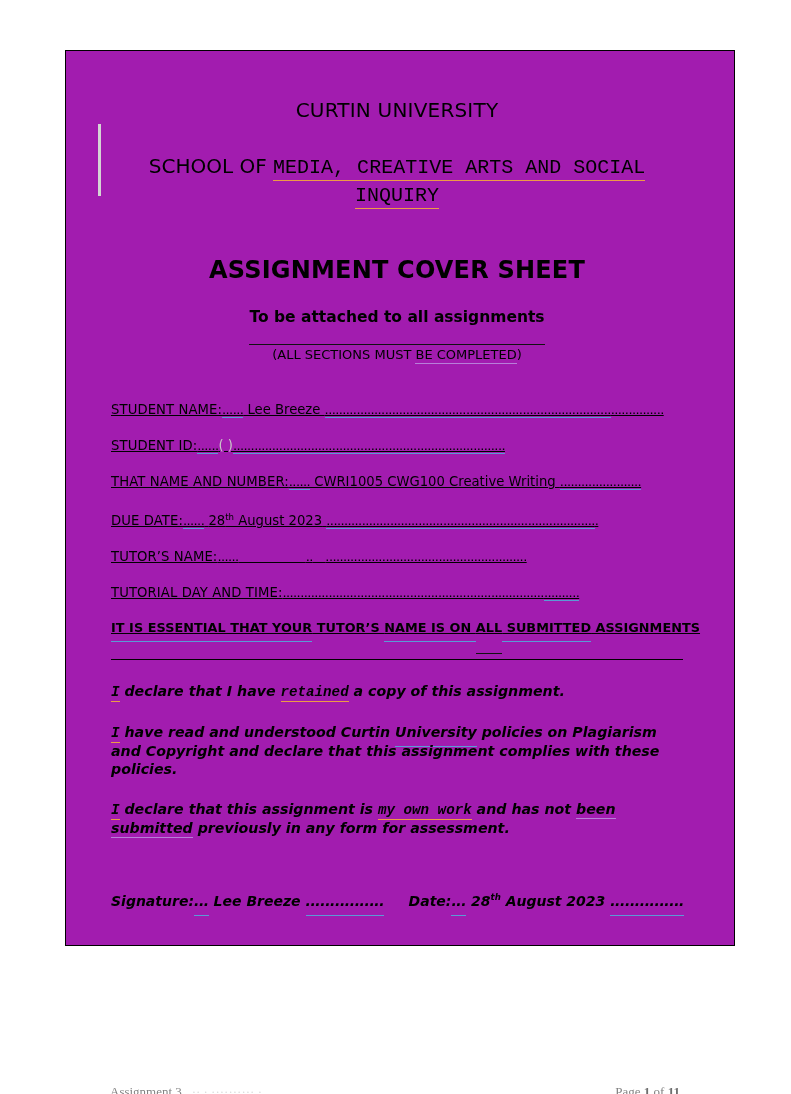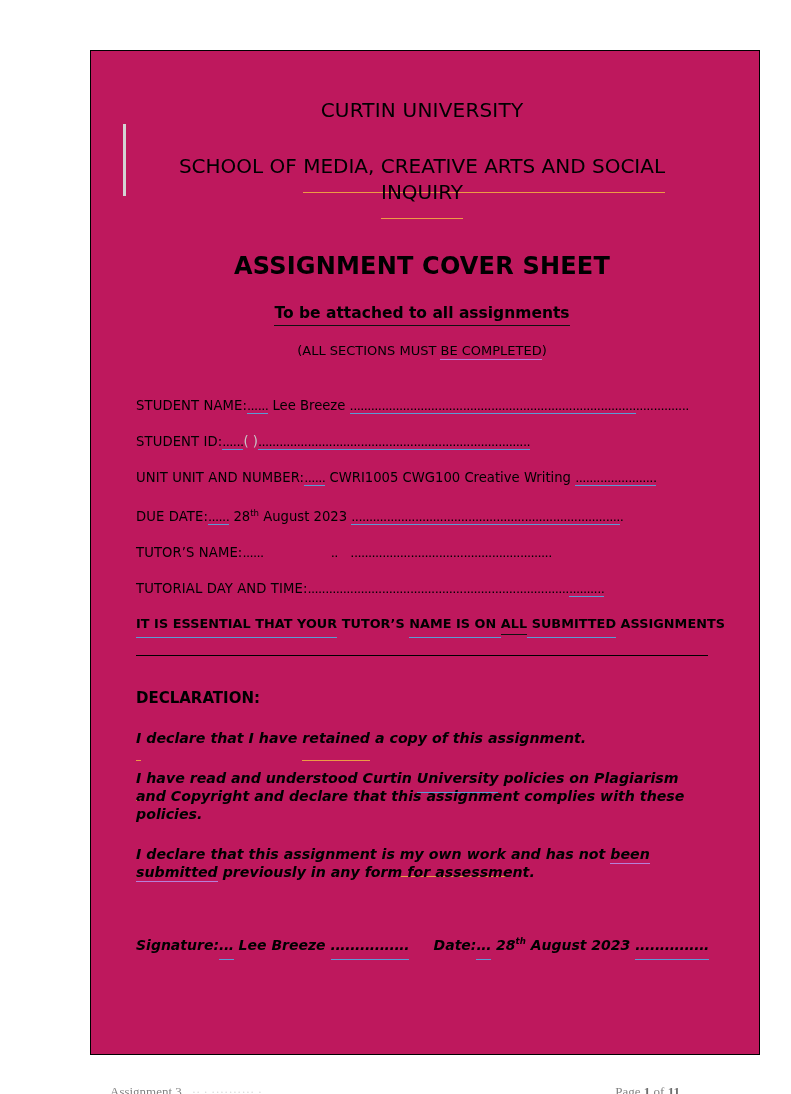--- a/index.html
+++ b/index.html
@@ -14,25 +14,24 @@
     font-family: "DejaVu Sans", sans-serif;
     overflow: hidden;
   }
 
   
   #page {
     position: absolute;
     left: 65px;
     top: 50px;
     width: 670px;
-    height: 1005px;
+    height: 896px;
     border: 1.4px solid #000000;
     box-sizing: border-box;
-    background: #be185d;
-    margin-left: 25px;
+    background: #a21caf;
   }
 
   #content {
     position: absolute;
     left: 45px;
     top: 0px;
     width: 572px;
   }
 
   
@@ -78,28 +77,29 @@
   }
   .title-allsections {
     text-align: center;
     font-size: 13px;
     font-weight: normal;
     margin-top: 21px;
     color: #000;
   }
 
   
-  .u-orange  { border-bottom: 1.6px solid #ed9b45; padding-bottom: 14px; }
+  .u-orange  { border-bottom: 1.6px solid #ed9b45; padding-bottom: 1px; font-family: Liberation Mono, monospace; }
   .u-blue    { border-bottom: 1.6px solid #5b9bd5; padding-bottom: 6px; }
   .u-purple  { border-bottom: 1.6px solid #b87fd9; padding-bottom: 1px; }
-  .u-black   { border-bottom: 1.4px solid #111111; padding-bottom: 3px; }
+  .u-black   { border-bottom: 1.4px solid #111111; padding-bottom: 18px; }
 
   
   .fields {
     margin-top: 39px;
+    text-decoration: underline;
   }
   .field {
     font-size: 13.2px;
     color: #000;
     margin-bottom: 19px;
     white-space: nowrap;
     display: block;
     position: relative;
     line-height: 17px;
   }
@@ -204,21 +204,21 @@
 
       <div class="field">
         <span class="flabel">STUDENT NAME:</span><span class="dots blue">......</span><span class="fval">&nbsp;Lee Breeze&nbsp;</span><span class="dots blue">.................................................................................</span><span class="dots plain">...............</span>
       </div>
 
       <div class="field">
         <span class="flabel">STUDENT ID:</span><span class="dots blue">......</span><span class="fval faded">(    )</span><span class="dots blue">.............................................................................</span>
       </div>
 
       <div class="field">
-        <span class="flabel">UNIT UNIT AND NUMBER:</span><span class="dots blue">......</span><span class="fval">&nbsp;CWRI1005 CWG100 Creative Writing&nbsp;</span><span class="dots blue">.......................</span>
+        <span class="flabel">THAT NAME AND NUMBER:</span><span class="dots blue">......</span><span class="fval">&nbsp;CWRI1005 CWG100 Creative Writing&nbsp;</span><span class="dots blue">.......................</span>
       </div>
 
       <div class="field">
         <span class="flabel">DUE DATE:</span><span class="dots blue">......</span><span class="fval">&nbsp;<span>28</span><sup>th</sup><span> August 2023</span>&nbsp;</span><span class="dots blue">............................................................................</span><span class="dots plain">.</span>
       </div>
 
 
       <div class="field">
         <span class="flabel">TUTOR’S NAME:</span><span class="dots plain">......</span><span class="fval faded">&nbsp;&nbsp;&nbsp;&nbsp;&nbsp;&nbsp;&nbsp;&nbsp;&nbsp;&nbsp;&nbsp;&nbsp;&nbsp;&nbsp;&nbsp;&nbsp;</span><span class="dots faded">..</span><span class="fval">&nbsp;&nbsp;&nbsp;</span><span class="dots plain">.........................................................</span>
       </div>
@@ -228,21 +228,20 @@
       </div>
 
       <div class="essential">
         <span class="u-blue">IT IS ESSENTIAL THAT YOUR</span><span> TUTOR’S </span><span class="u-blue">NAME IS ON </span><span class="u-blue u-black">ALL</span><span class="u-blue"> SUBMITTED</span><span> ASSIGNMENTS</span>
       </div>
 
     </div>
 
     <hr class="rule">
 
-    <div class="decl-head">DECLARATION:</div>
 
     <div class="decl-p">
       <span class="u-orange">I</span><span> declare that I have </span><span class="u-orange">retained</span><span> a copy of this assignment.</span>
     </div>
 
     <div class="decl-p">
       <span class="u-orange">I</span><span> have read and understood Curtin </span><span class="u-blue">University</span><span> policies on Plagiarism and Copyright and declare that this assignment complies with these policies.</span>
     </div>
 
     <div class="decl-p">

